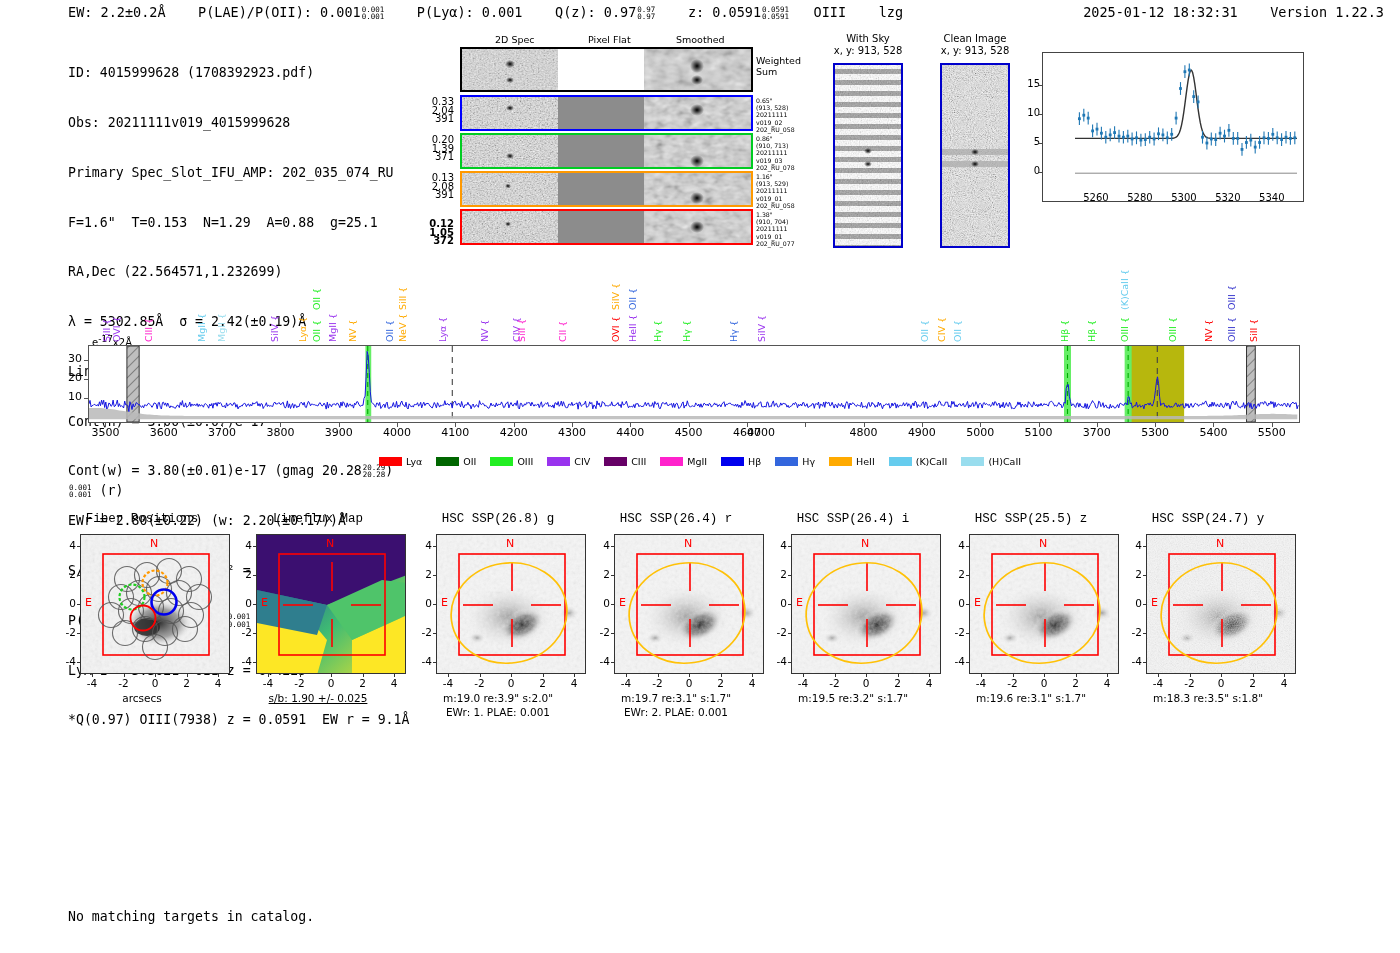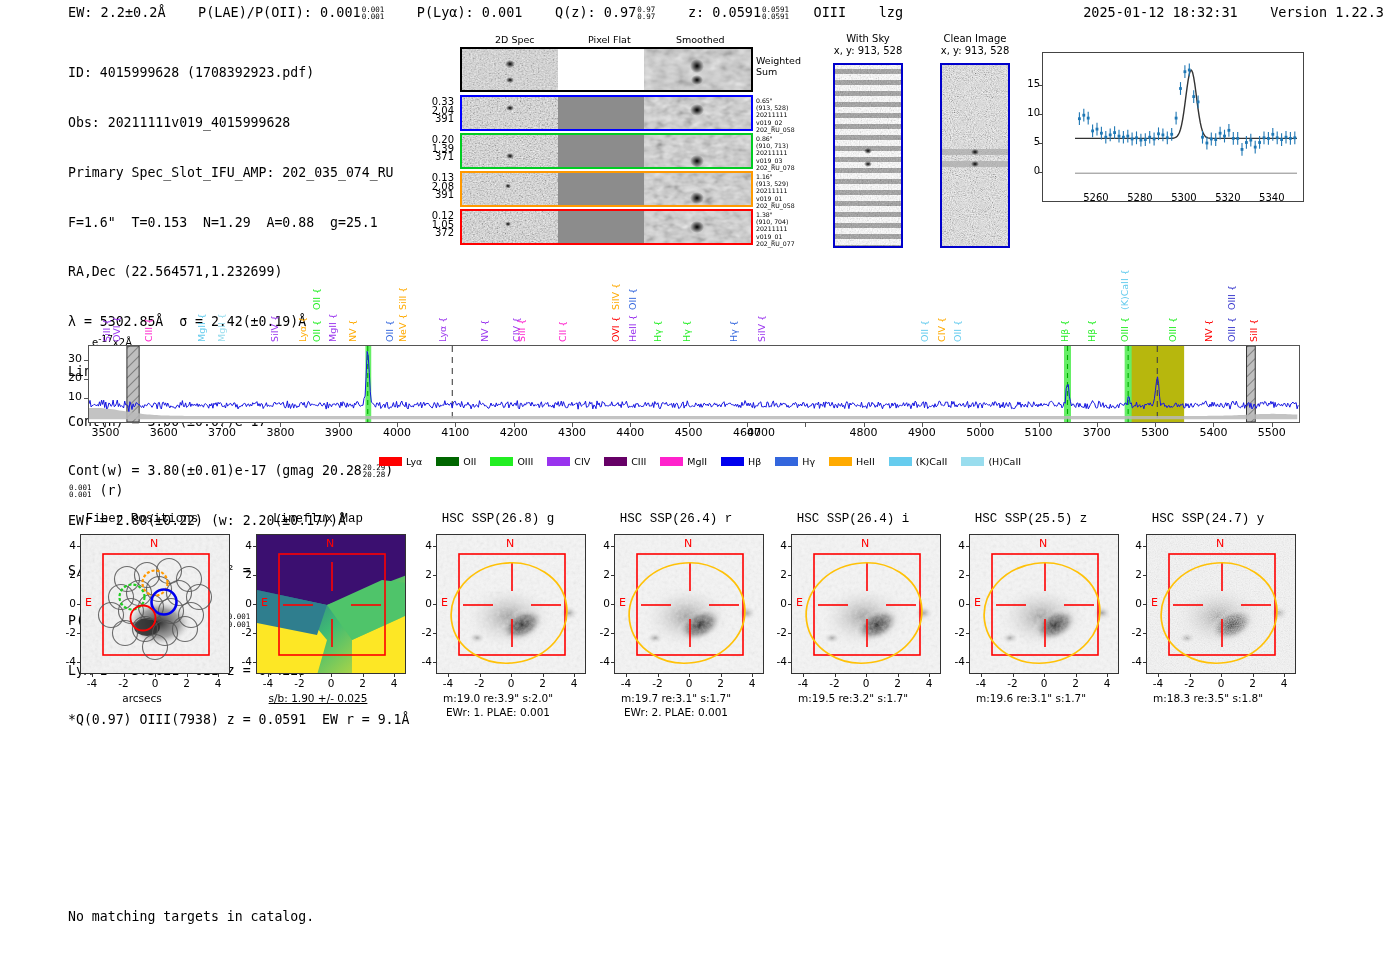--- a/index.html
+++ b/index.html
@@ -327,21 +327,21 @@
         </svg>
       </div>
     </div>
     <div class="rightmeta" style="top: 173px;">
       <div>1.16"</div>
       <div>(913, 529)</div>
       <div>20211111</div>
       <div>v019_01</div>
       <div>202_RU_058</div>
     </div>
-    <div class="leftnums" style="left: 424px; top: 212px;">
+    <div class="leftnums" style="left: 424px; top: 220px; font-weight: bold;">
       <div>0.12</div>
       <div>1.05</div>
       <div>372</div>
     </div>
     <div class="fibrow" style="top: 209px; border: 2px solid rgb(255, 0, 0);">
       <div class="cell-spec imgcell">
         <svg width="96" height="32" viewBox="0 0 96 32" preserveAspectRatio="none">
           <defs>
             <filter id="fn3">
               <feTurbulence type="fractalNoise" baseFrequency="0.6 0.85" numOctaves="3" seed="26"></feTurbulence>

